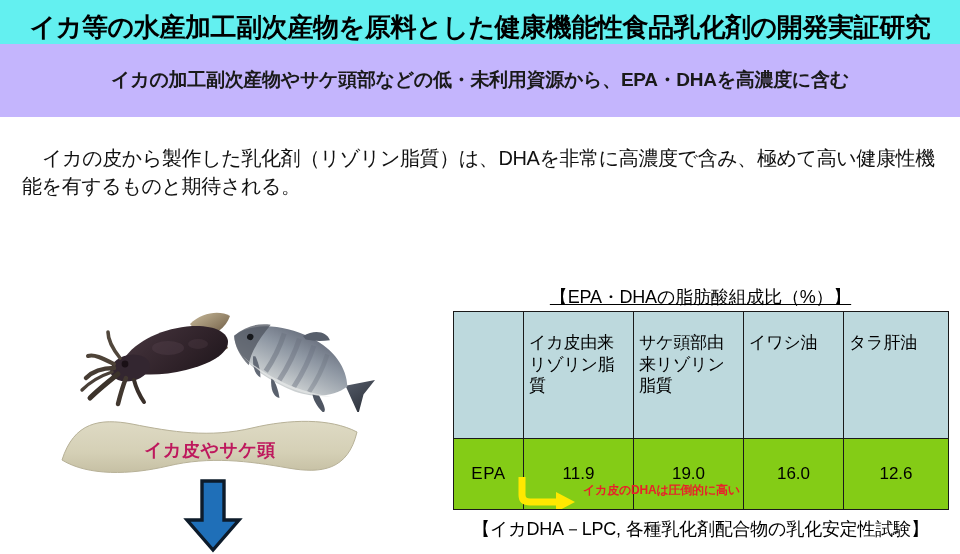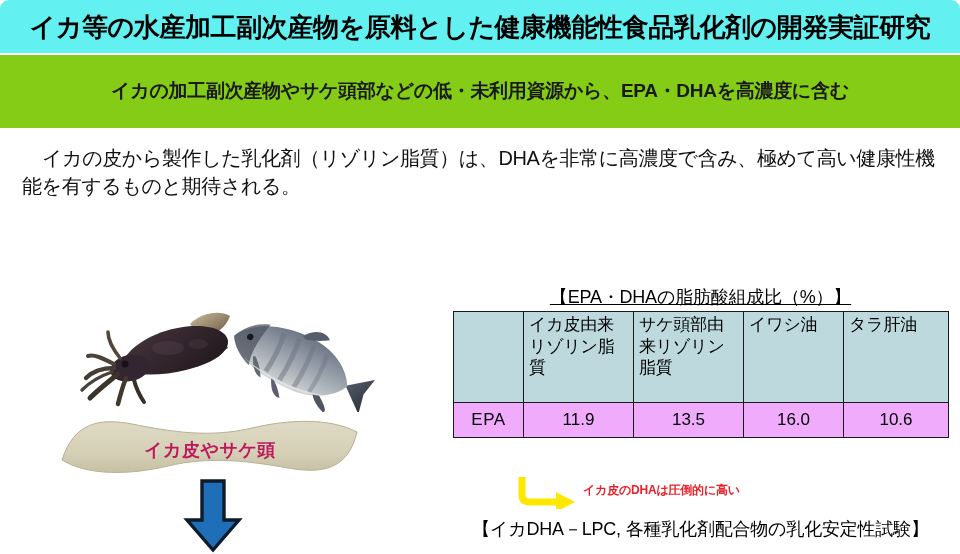--- a/index.html
+++ b/index.html
@@ -9,21 +9,20 @@
   }
   body {
     font-family: "Liberation Sans", "DejaVu Sans", sans-serif;
   }
   #slide {
     position: relative;
     width: 960px;
     height: 554px;
     background: #ffffff;
     overflow: hidden;
-    border-radius: 9px;
   }
 
   
   .title-band {
     position: absolute;
     left: 0;
     top: 0;
     width: 960px;
     height: 53px;
     background: #63F0F0;
@@ -37,24 +36,24 @@
     color: #000000;
     letter-spacing: -0.4px;
     white-space: nowrap;
     line-height: 1;
   }
 
   
   .subtitle-band {
     position: absolute;
     left: 0;
-    top: 55px;
+    top: 44px;
     width: 960px;
     height: 73px;
-    background: #84cc16;
+    background: #c4b5fd;
     display: flex;
     flex-direction: column;
     align-items: center;
     justify-content: center;
     gap: 12px;
   }
   .subtitle-band .sub-line {
     font-size: 19px;
     font-weight: bold;
     color: #1a1a1a;
@@ -158,40 +157,40 @@
     border-collapse: collapse;
     width: 495px;
     table-layout: fixed;
   }
   table.fa-table td,
   table.fa-table th {
     border: 1.6px solid #1a1a1a;
     font-size: 17px;
     font-weight: normal;
     color: #000000;
-    padding: 2px 5px;
+    padding: 20px 5px;
     vertical-align: top;
     line-height: 1.28;
   }
   table.fa-table thead th {
     background: #BDD9DD;
     height: 86px;
     text-align: left;
     font-weight: normal;
     letter-spacing: -0.2px;
   }
   table.fa-table thead th.corner {
     background: #BDD9DD;
   }
   table.fa-table tbody td {
     height: 30px;
     text-align: center;
     vertical-align: middle;
   }
-  table.fa-table tbody tr.row-epa td { background: #f0abfc; }
+  table.fa-table tbody tr.row-epa td { background: #84cc16; }
   table.fa-table tbody tr.row-dha td { background: #F8FBFC; }
   table.fa-table tbody td.rowhead {
     text-align: center;
     letter-spacing: 0.5px;
   }
   .col-0 { width: 70px; }
   .col-1 { width: 110px; }
   .col-2 { width: 110px; }
   .col-3 { width: 100px; }
   .col-4 { width: 105px; }
@@ -364,23 +363,23 @@
           <th>イカ皮由来リゾリン脂質</th>
           <th>サケ頭部由来リゾリン脂質</th>
           <th>イワシ油</th>
           <th>タラ肝油</th>
         </tr>
       </thead>
       <tbody>
         <tr class="row-epa">
           <td class="rowhead">EPA</td>
           <td>11.9</td>
-          <td>13.5</td>
+          <td>19.0</td>
           <td>16.0</td>
-          <td>10.6</td>
+          <td>12.6</td>
         </tr>
       </tbody>
     </table>
   </div>
 
   <div class="annotation">
     <svg class="elbow-arrow" viewBox="0 0 64 32">
       <path d="M7 0 L7 18 Q7 25 15 25 L44 25" stroke="#FFE800" stroke-width="7" fill="none" stroke-linecap="butt" stroke-linejoin="round"></path>
       <path d="M41 15 L60 25 L41 35 Z" fill="#FFE800"></path>
     </svg>

